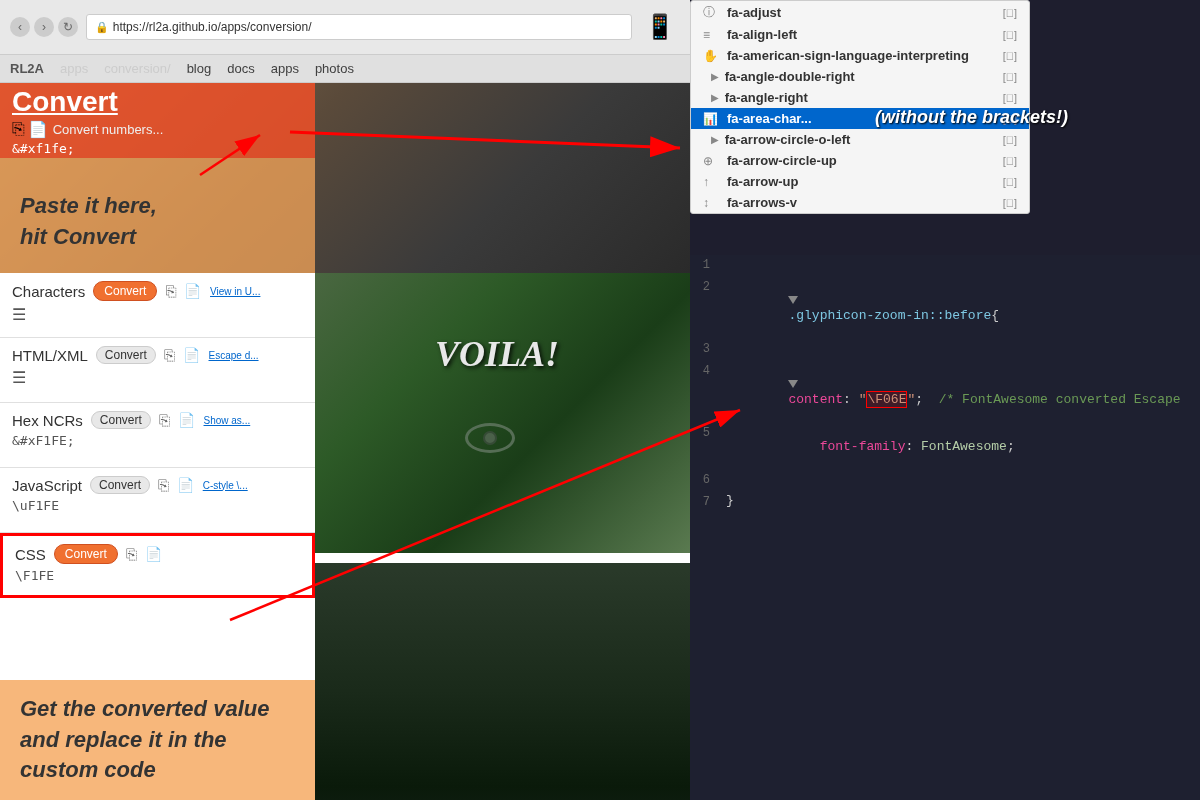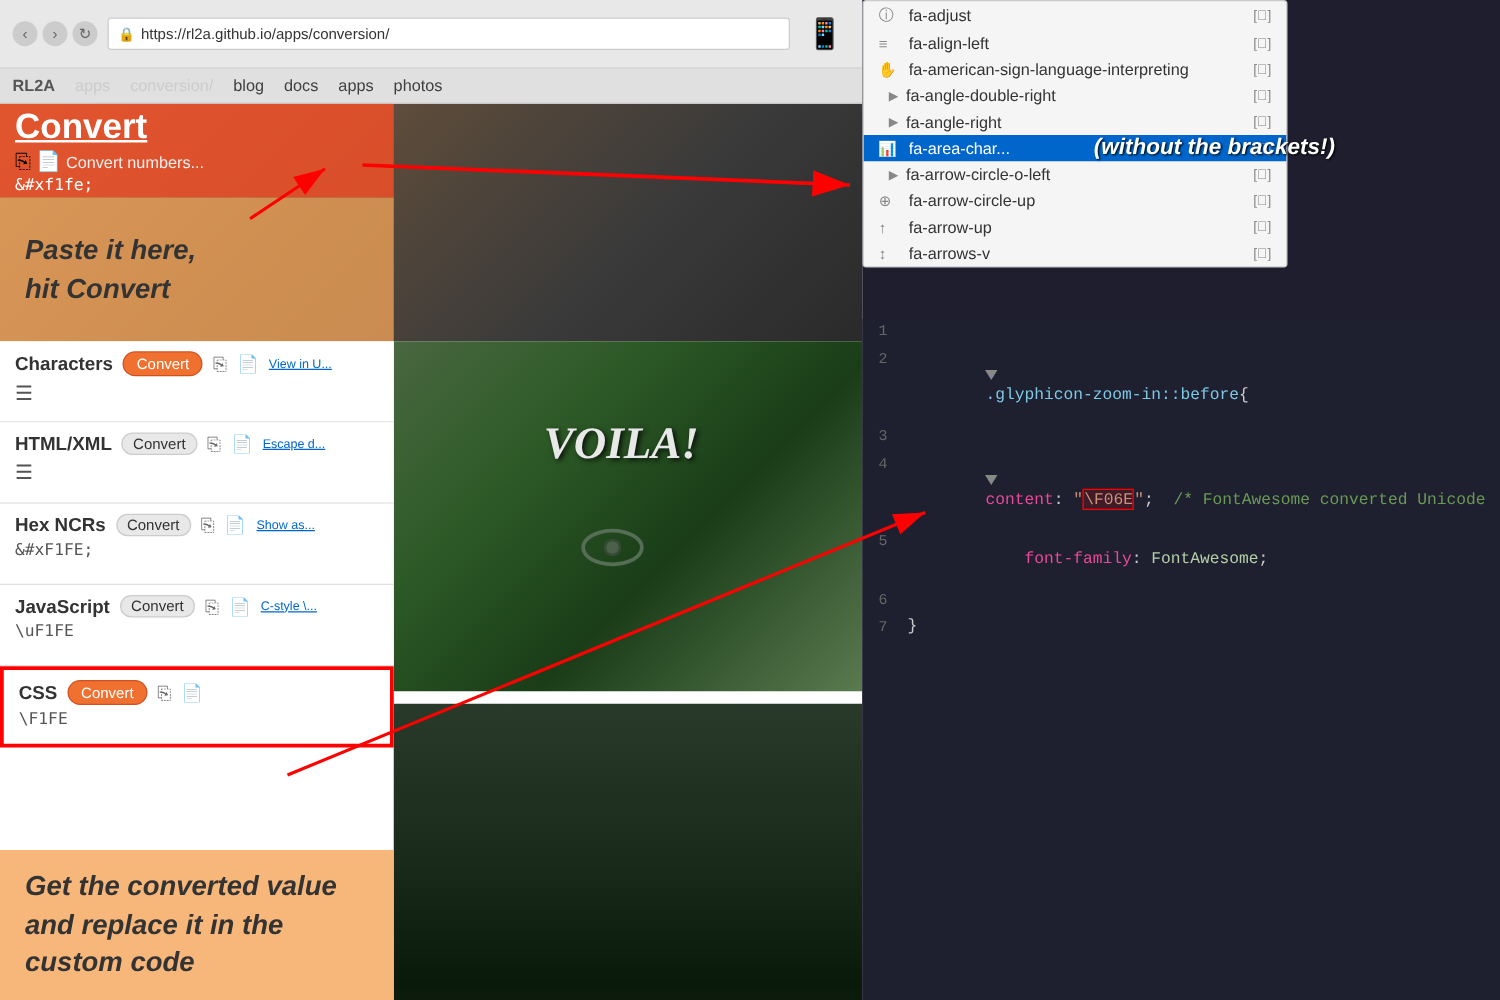--- a/index.html
+++ b/index.html
@@ -145,22 +145,22 @@
     }
 
     
     .annotation-box {
       position: absolute;
       top: 75px; left: 0;
       width: 315px;
       height: 115px;
       background: rgba(245,165,90,0.75);
       display: flex;
-      align-items: center;
-      padding: 8px 20px;
+      align-items: flex-end;
+      padding: 20px 20px;
     }
     .annotation-text {
       font-size: 22px;
       font-style: italic;
       font-weight: bold;
       color: #333;
       line-height: 1.4;
       font-family: 'Comic Sans MS', cursive, sans-serif;
     }
 
@@ -178,21 +178,21 @@
       min-height: 65px;
     }
     .conv-section-header {
       display: flex;
       align-items: center;
       gap: 8px;
       margin-bottom: 4px;
     }
     .conv-label {
       font-size: 15px;
-      font-weight: bold;
+      font-weight: normal;
       color: #333;
     }
     .conv-btn {
       background: #e8e8e8;
       border: 1px solid #ccc;
       border-radius: 10px;
       padding: 1px 8px;
       font-size: 12px;
       cursor: pointer;
       color: #333;
@@ -263,21 +263,21 @@
     .dropdown-item {
       padding: 3px 12px;
       display: flex;
       align-items: center;
       gap: 6px;
       cursor: pointer;
     }
     .dropdown-item.highlighted { background: #0066cc; color: #fff; }
     .dropdown-item.highlighted .item-code { color: #cce; }
     .item-icon { font-size: 12px; color: #888; width: 18px; }
-    .item-name { flex: 1; }
+    .item-name { flex: 1; font-weight: bold; }
     .item-code { color: #888; font-size: 11px; }
     .item-arrow { color: #888; font-size: 10px; }
 
     
     .code-editor {
       position: absolute;
       top: 255px; left: 0;
       width: 510px;
       bottom: 0;
       background: #1e2030;
@@ -556,21 +556,21 @@
       </span>
     </div>
     <div class="code-line">
       <span class="line-num">3</span>
       <span class="line-content"></span>
     </div>
     <div class="code-line">
       <span class="line-num">4</span>
       <span class="line-content">
         <span class="triangle-down"></span>
-        <span class="code-property">content</span><span class="code-punct">: </span><span class="code-string">"<span class="code-highlight">\F06E</span>"</span><span class="code-punct">;</span>  <span class="code-comment">/* FontAwesome converted Unicode</span>
+        <span class="code-property">content</span><span class="code-punct">: </span><span class="code-string">"<span class="code-highlight">\F06E</span>"</span><span class="code-punct">;</span>  <span class="code-comment">/* FontAwesome converted Escape</span>
       </span>
     </div>
     <div class="code-line">
       <span class="line-num">5</span>
       <span class="line-content">
         <span class="code-property">    font-family</span><span class="code-punct">: </span><span class="code-value">FontAwesome</span><span class="code-punct">;</span>
       </span>
     </div>
     <div class="code-line">
       <span class="line-num">6</span>

